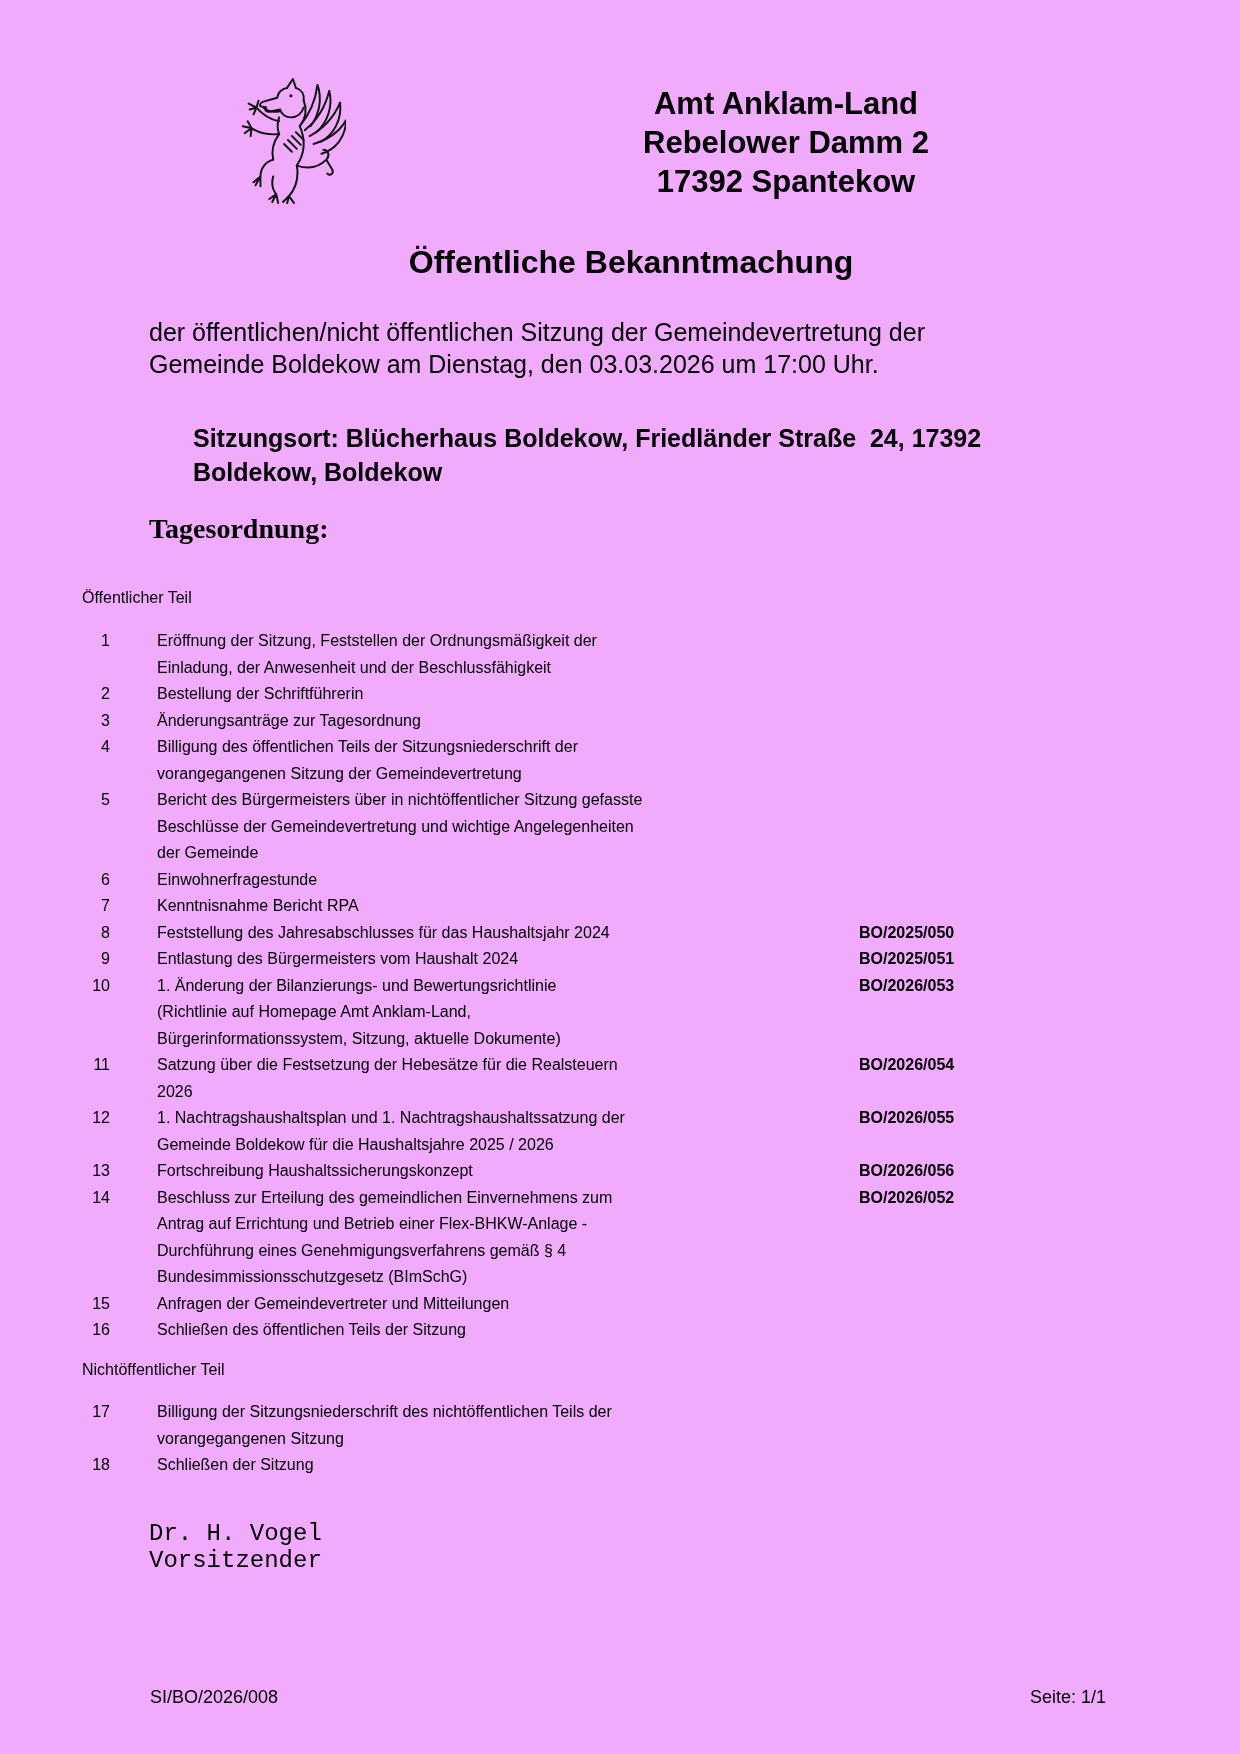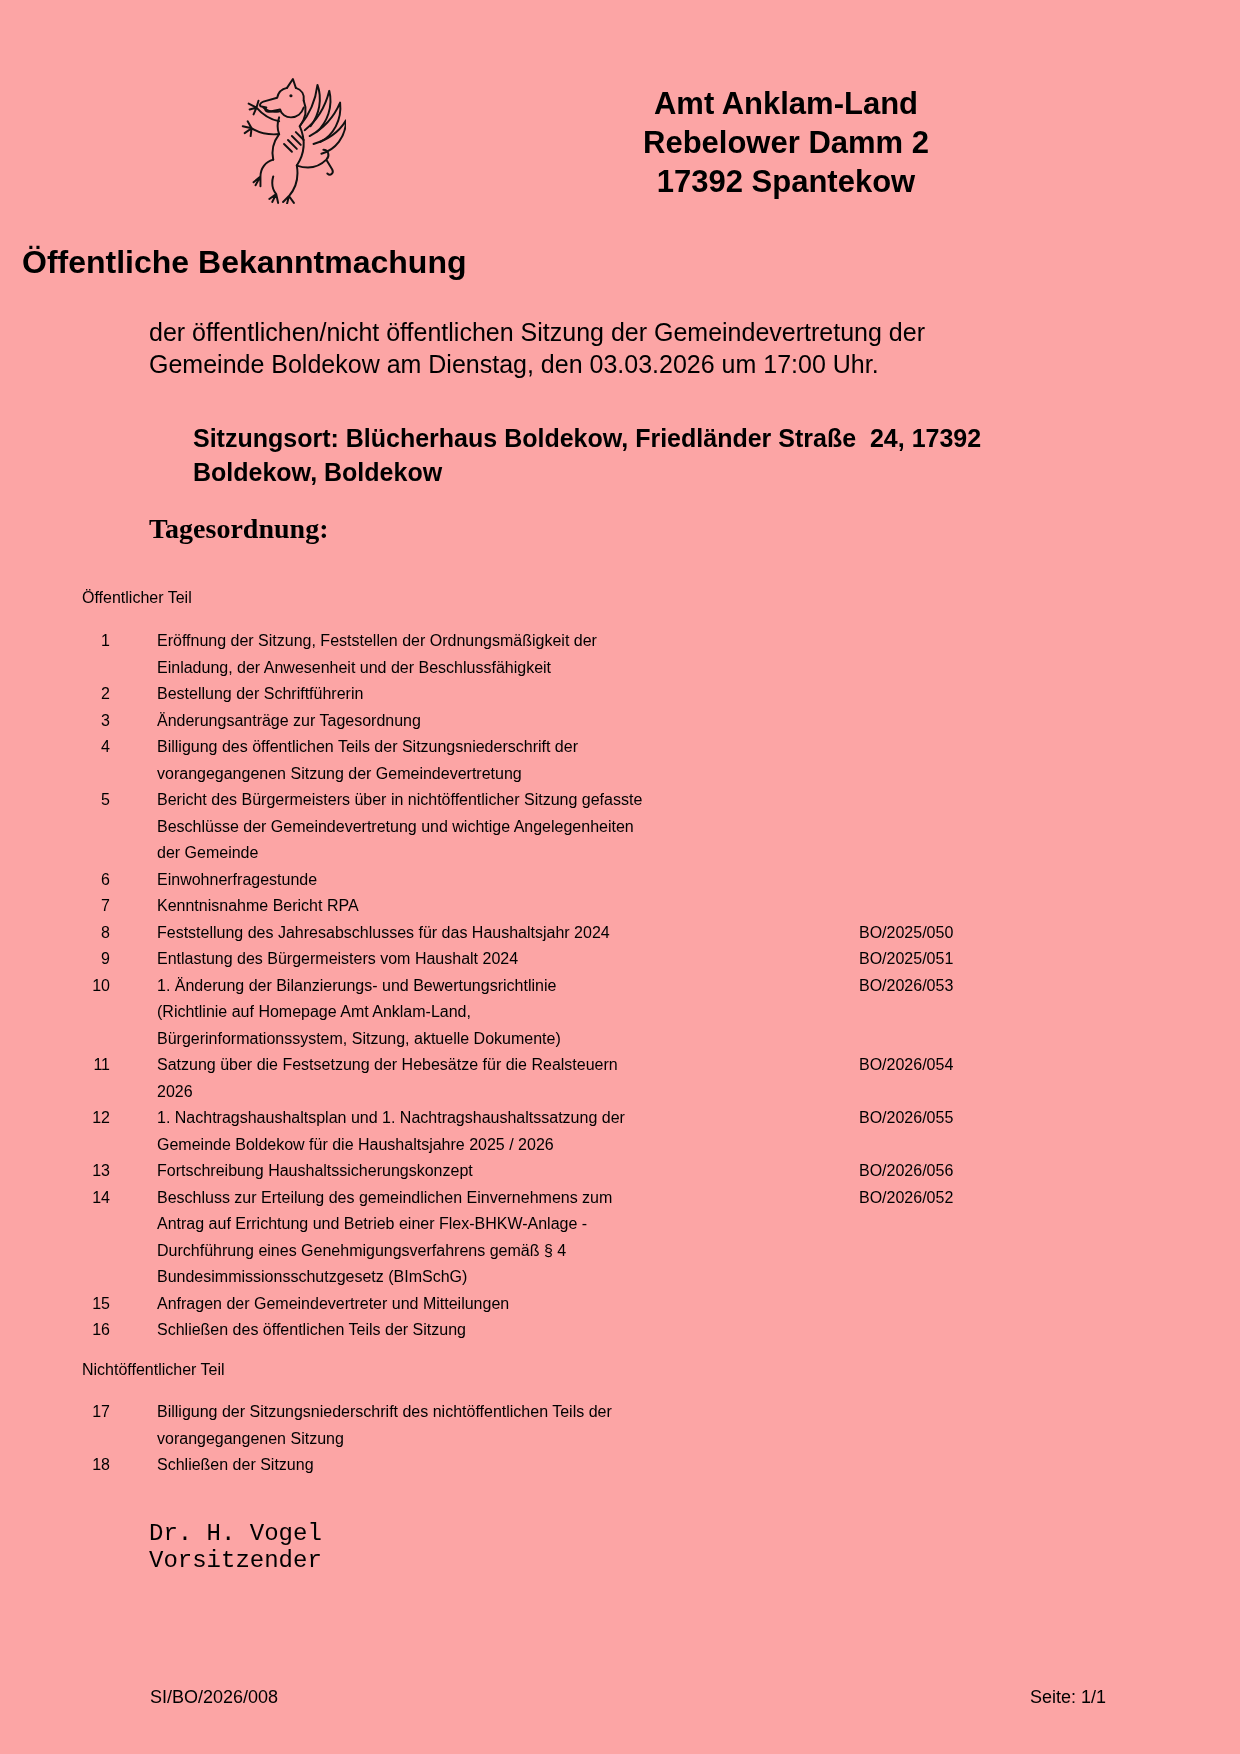--- a/index.html
+++ b/index.html
@@ -1,20 +1,20 @@
 <!DOCTYPE html>
 <html><head>
 <meta charset="utf-8">
 <style>
   html, body { margin: 0; padding: 0; background: #ffffff; }
   .page {
     position: relative;
     width: 1240px;
     height: 1754px;
-    background: #fca5a5;
+    background: #f0abfc;
     color: #000;
     font-family: "Liberation Sans", sans-serif;
     overflow: hidden;
   }
   .crest {
     position: absolute;
     left: 228px;
     top: 76px;
     width: 118px;
     height: 128px;
@@ -28,21 +28,21 @@
     text-align: center;
     font-weight: bold;
     font-size: 31px;
     line-height: 39px;
   }
   .doc-title {
     position: absolute;
     left: 22px;
     top: 243px;
     width: 1218px;
-    text-align: left;
+    text-align: center;
     font-weight: bold;
     font-size: 32px;
     line-height: 38px;
   }
   .intro {
     position: absolute;
     left: 149px;
     top: 316px;
     width: 960px;
     font-size: 25px;
@@ -95,21 +95,21 @@
     width: 98px;
     box-sizing: border-box;
     padding-right: 47px;
     text-align: right;
   }
   .txt { white-space: pre-wrap; }
   .ref {
     position: absolute;
     left: 800px; 
     top: 0;
-    font-weight: normal;
+    font-weight: bold;
     white-space: nowrap;
     text-align: center;
   }
   .signature {
     position: absolute;
     left: 149px;
     top: 1521px;
     font-size: 24px;
     line-height: 26.5px;
     font-family: Liberation Mono, monospace;

